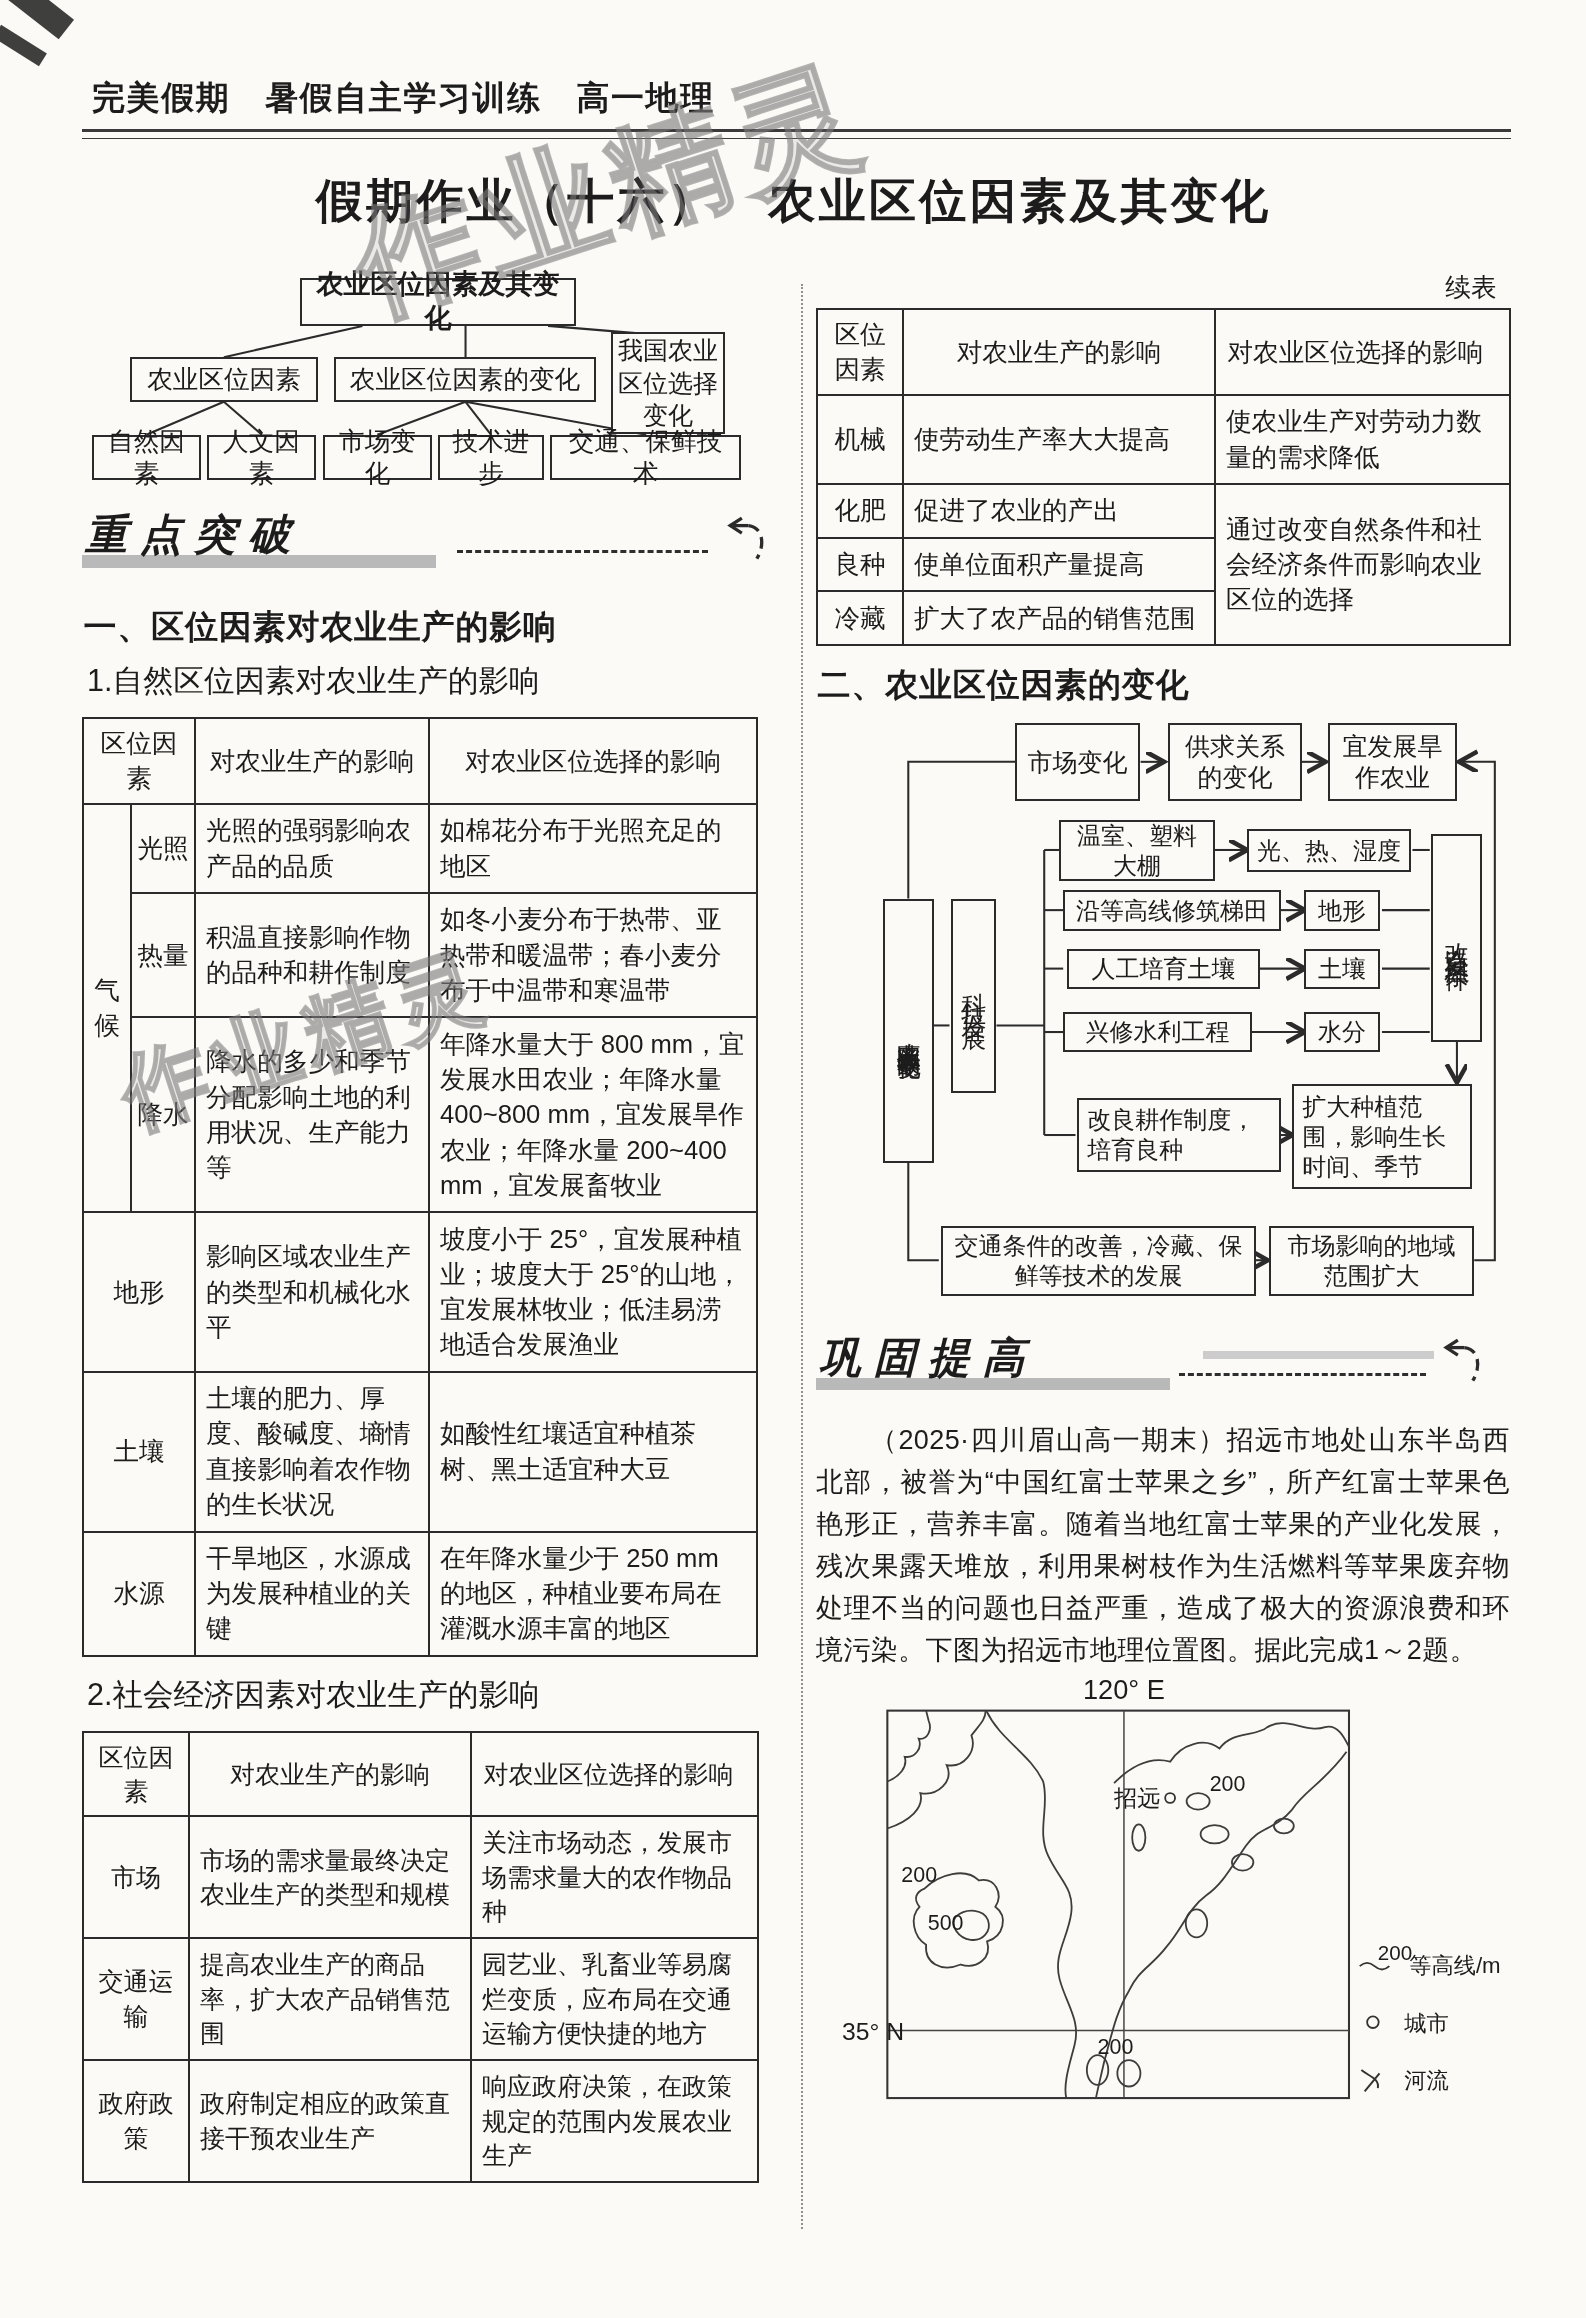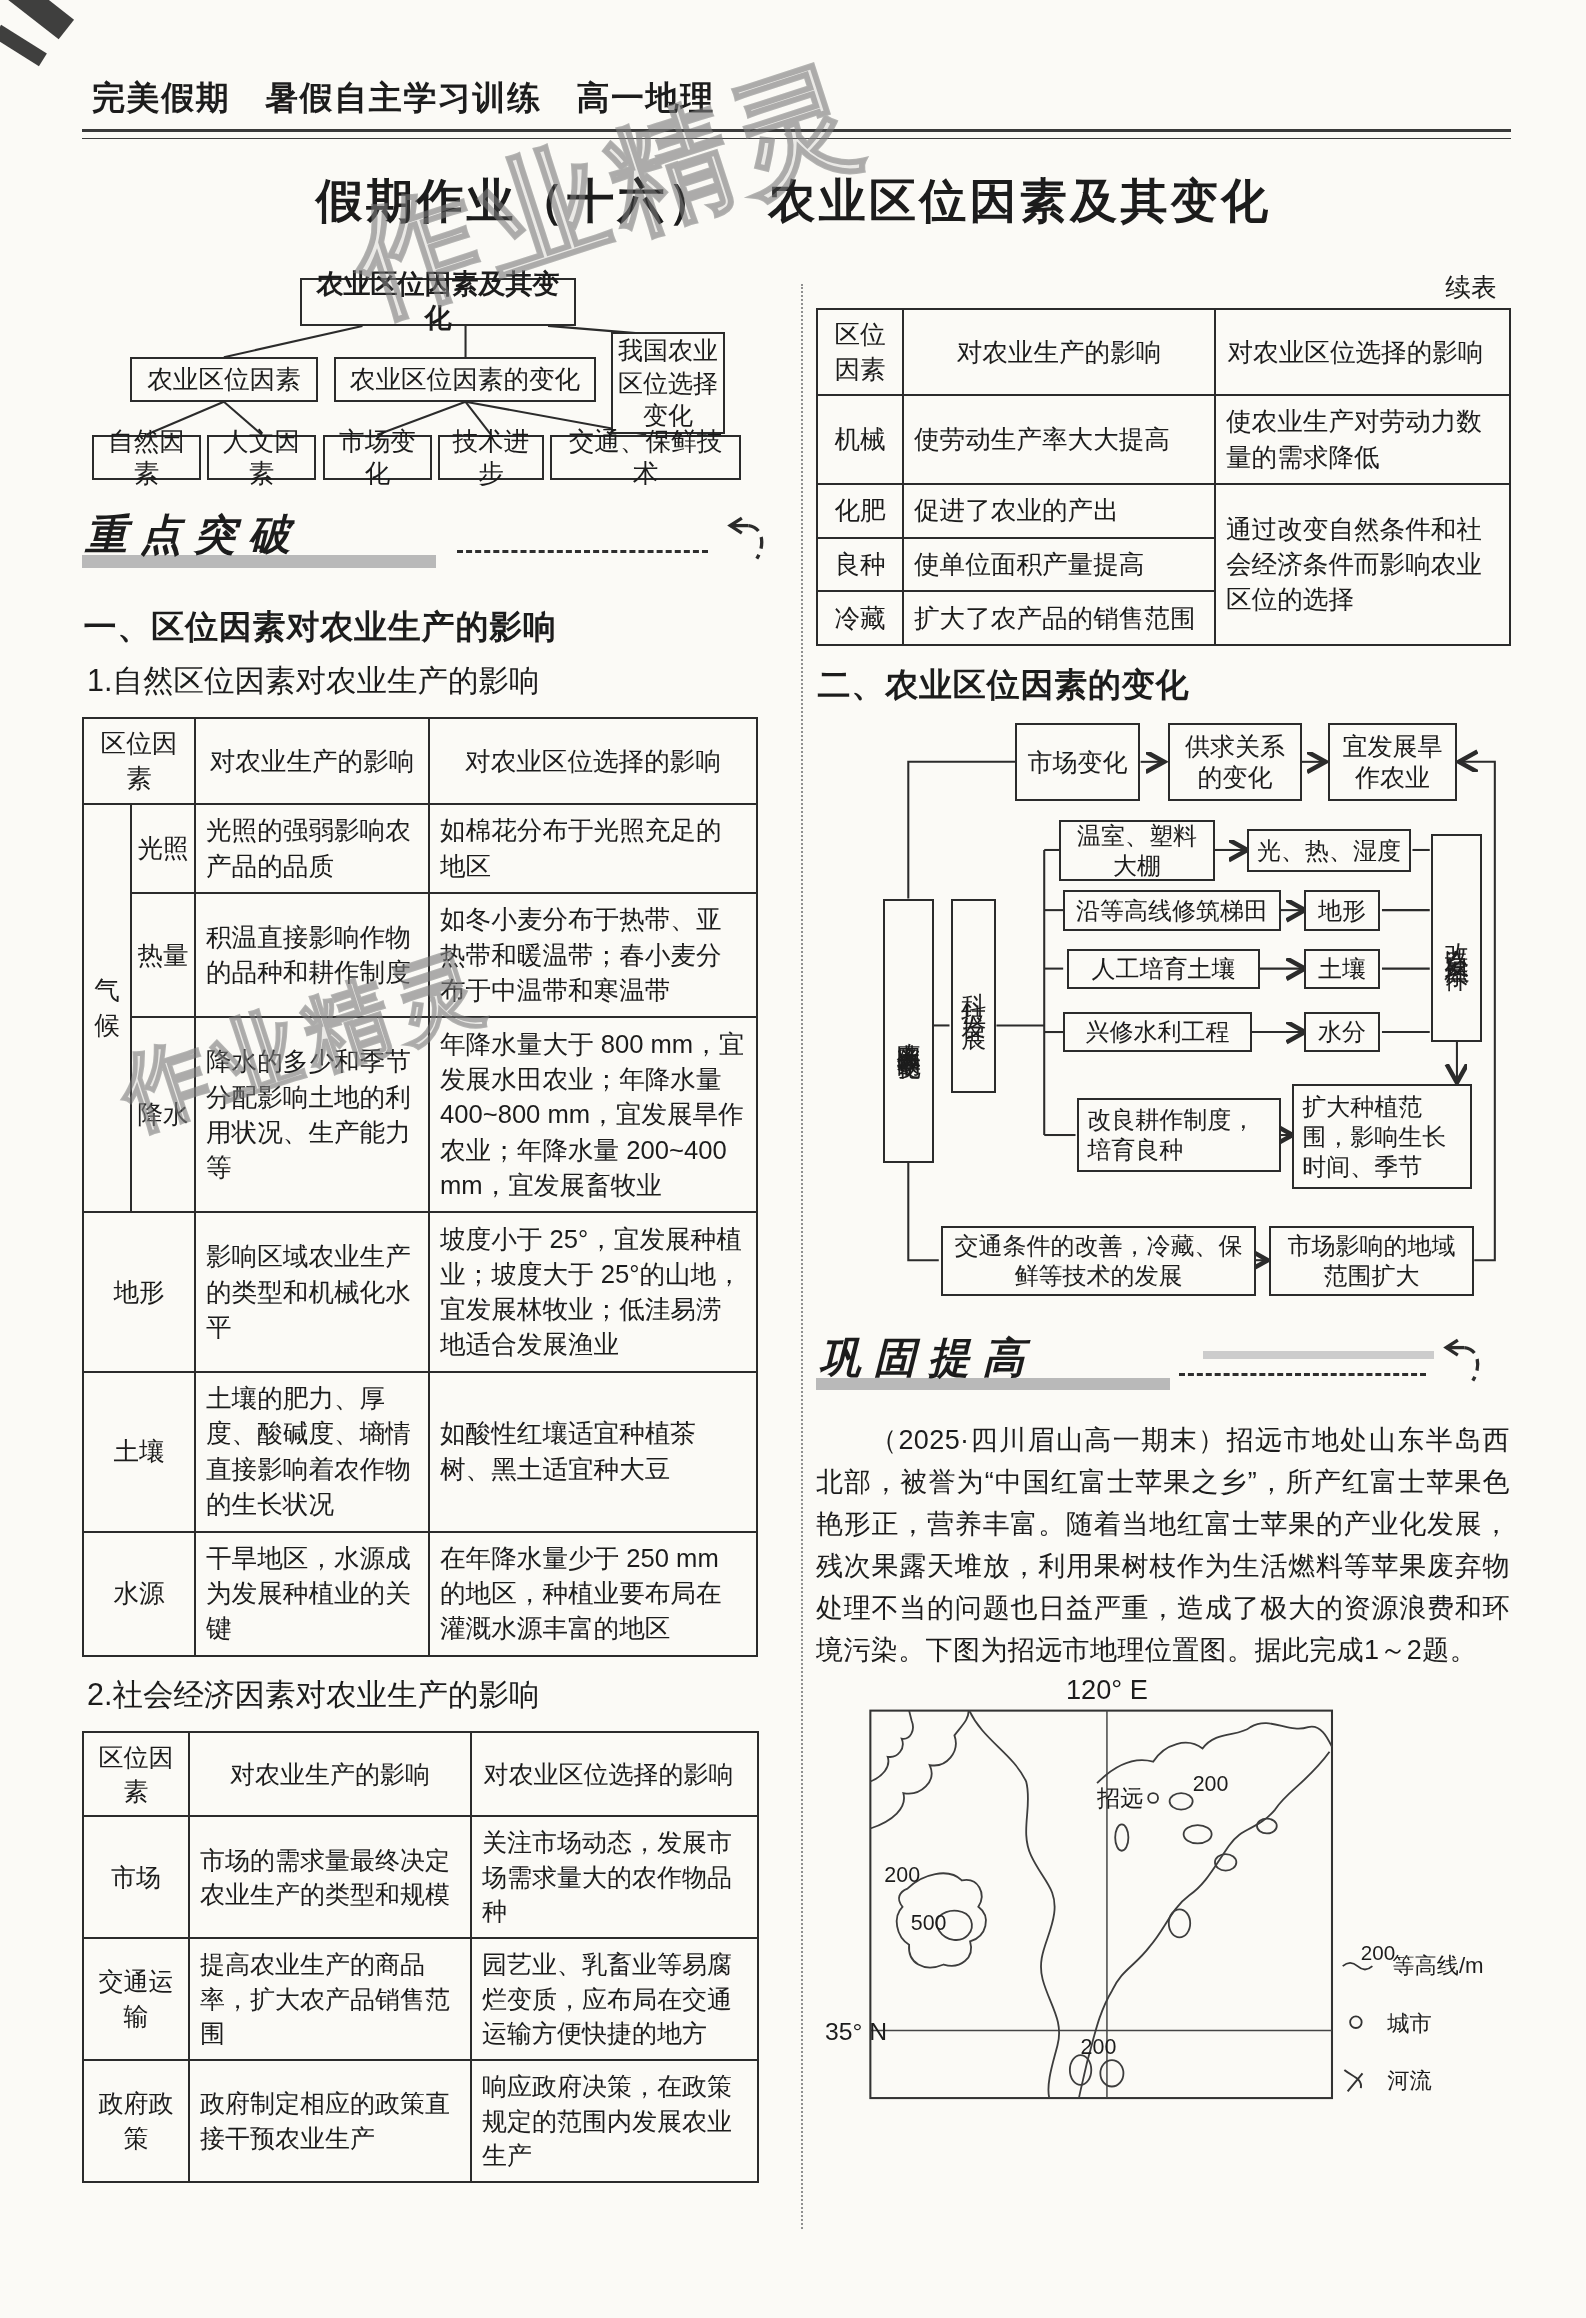--- a/index.html
+++ b/index.html
@@ -51,21 +51,21 @@
   .t1{width:674px;}
   .t2{width:674px;font-size:25px;}
   .t2 th,.t2 td{font-size:25px;}
   .t3{width:692px;}
   
   .cont-label{text-align:right;font-size:25.6px;padding-right:11.5px;}
   
   .para{font-size:27px;line-height:1.56;text-align:justify;text-indent:2em;
         margin-top:13px;width:694px;letter-spacing:0.4px;}
   
-  .map-wrap{position:relative;margin:5px 0 0 9px;}
+  .map-wrap{position:relative;margin:5px 0 0 26px;}
   .pageno{position:absolute;left:0;right:0;top:2253px;display:flex;align-items:center;
           justify-content:center;gap:21.4px;font-size:31px;}
   .pageno .dash{width:48px;border-top:2.5px solid #333;}
   svg text{font-family:"Liberation Sans","DejaVu Sans",sans-serif;fill:#1c1c1c;}
 </style>
 </head>
 <body>
 
 <div id="page">
 

